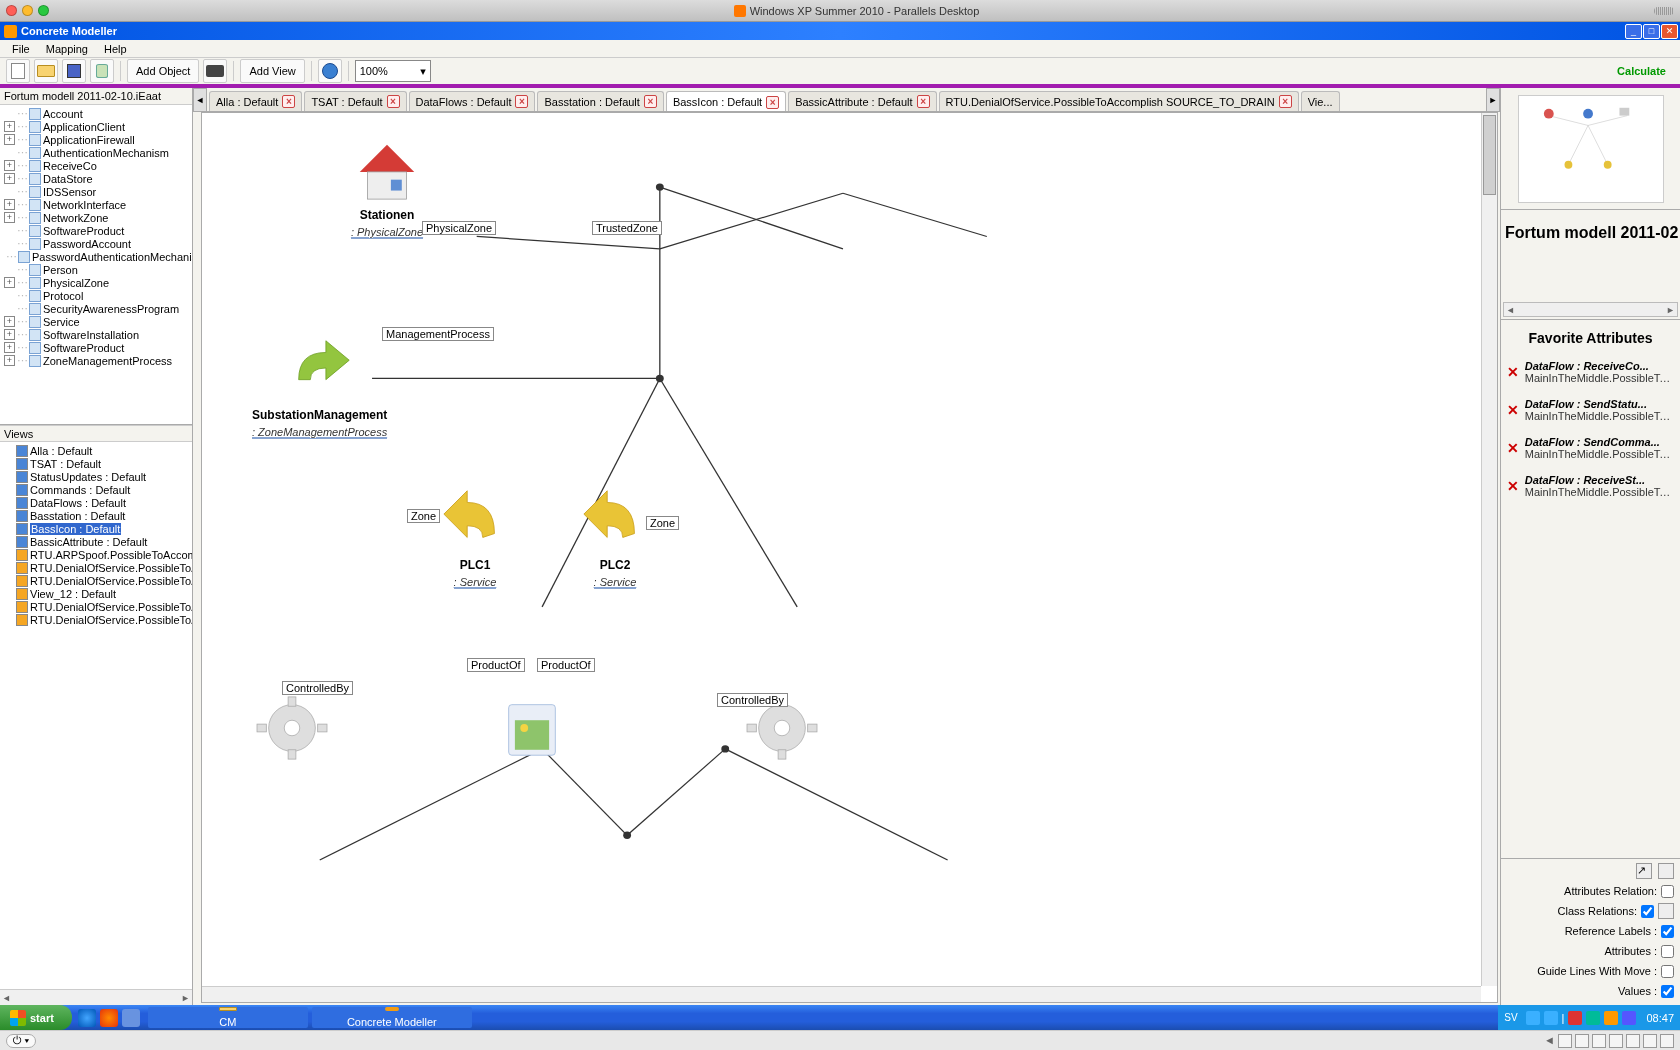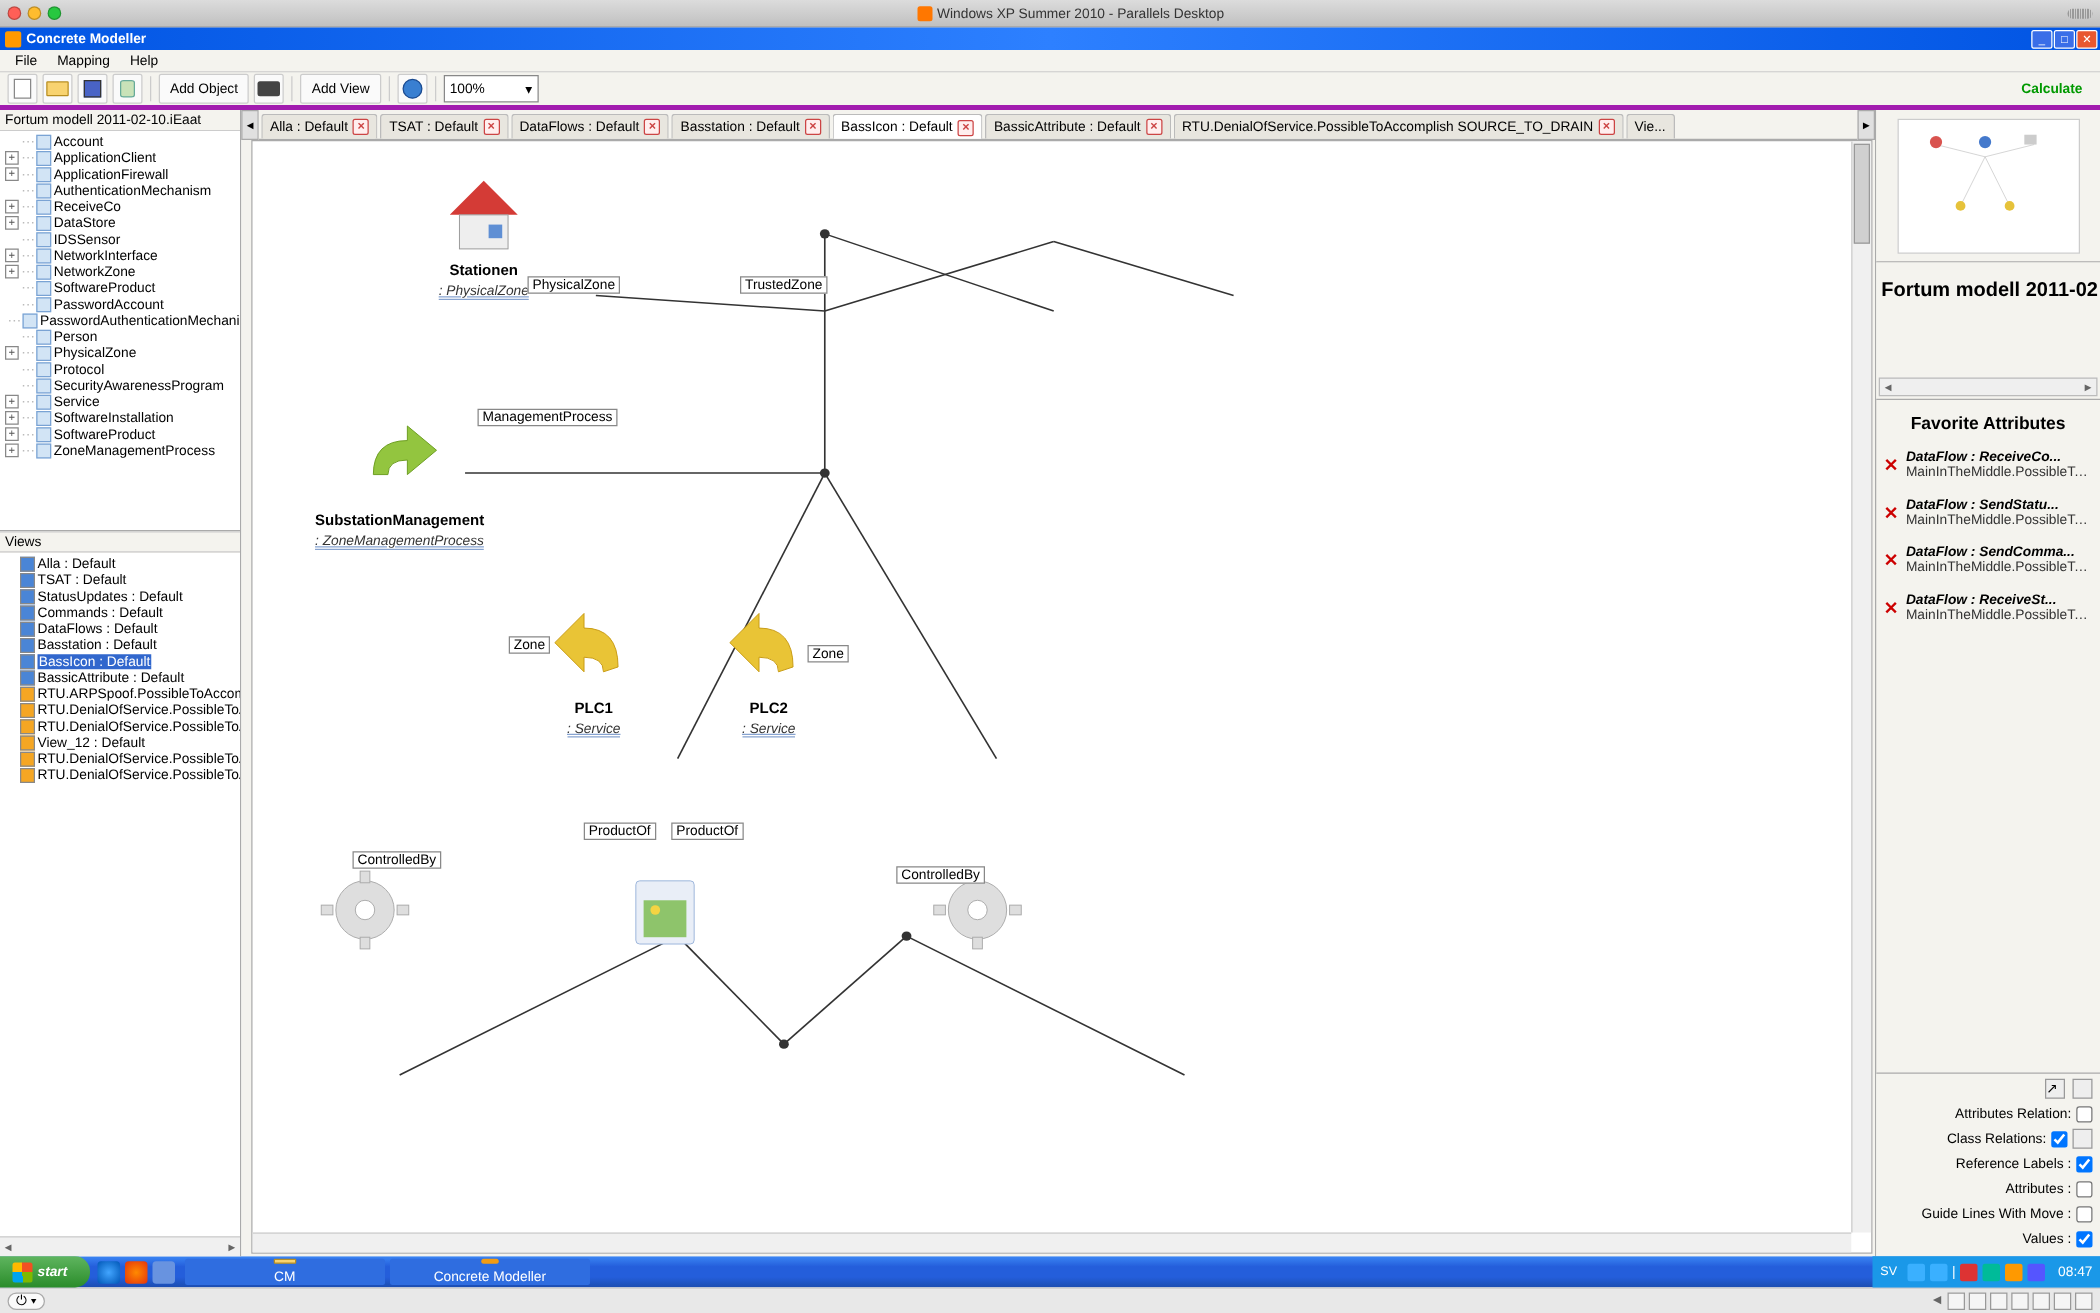--- a/index.html
+++ b/index.html
@@ -93,21 +93,21 @@
 
 .opts-panel { border-top:1px solid #aaa; padding:4px 6px 4px 4px; background:#f4f3ee; }
 .opt-row { display:flex; align-items:center; justify-content:flex-end; height:20px; gap:4px; }
 .opt-row label{ font-size:11px; }
 .opt-row input{ width:13px; height:13px; }
 .opt-icons { display:flex; justify-content:flex-end; gap:6px; margin-bottom:2px; }
 .opt-icon { width:16px; height:16px; border:1px solid #999; background:#eee; cursor:pointer; }
 
 
 .xp-taskbar { height:25px; background:linear-gradient(#3b86f4,#245edb,#245edb,#1b4db0); display:flex; align-items:center; color:#fff; }
-.xp-start { height:25px; padding:0 18px 0 10px; background:linear-gradient(#5fb55f,#2a8c2a); border-radius:0 12px 12px 0; font-weight:bold; font-style:italic; font-size:13px; display:flex; align-items:center; gap:4px; cursor:pointer; }
+.xp-start { height:25px; padding:0 18px 0 10px; background:linear-gradient(#5fb55f,#2a8c2a); border-radius:0 12px 12px 0; font-weight:bold; font-size:13px; display:flex; align-items:center; gap:4px; cursor:pointer; }
 .xp-ql { display:flex; gap:4px; margin:0 6px; }
 .xp-ql .qicon{ width:18px; height:18px; background:#4772d0; border-radius:3px; cursor:pointer; }
 .xp-task { height:21px; margin:0 2px; padding:0 10px; background:#2f6de0; border-radius:2px; display:flex; align-items:center; gap:5px; cursor:pointer; font-size:11px; min-width:160px;flex-direction:column; }
 .xp-tray { margin-left:auto; height:25px; background:#1a98e8; display:flex; align-items:center; padding:0 6px; gap:4px; }
 .xp-tray .lang{ font-size:10px; margin-right:4px; }
 .xp-tray .tricon{ width:14px; height:14px; background:#3ab0ff; border-radius:2px; }
 .xp-tray .clock{ font-size:11px; margin-left:6px; }
 
 
 .bottom-strip { height:20px; background:#e8e8e8; border-top:1px solid #ccc; display:flex; align-items:center; justify-content:space-between; padding:0 6px; }

